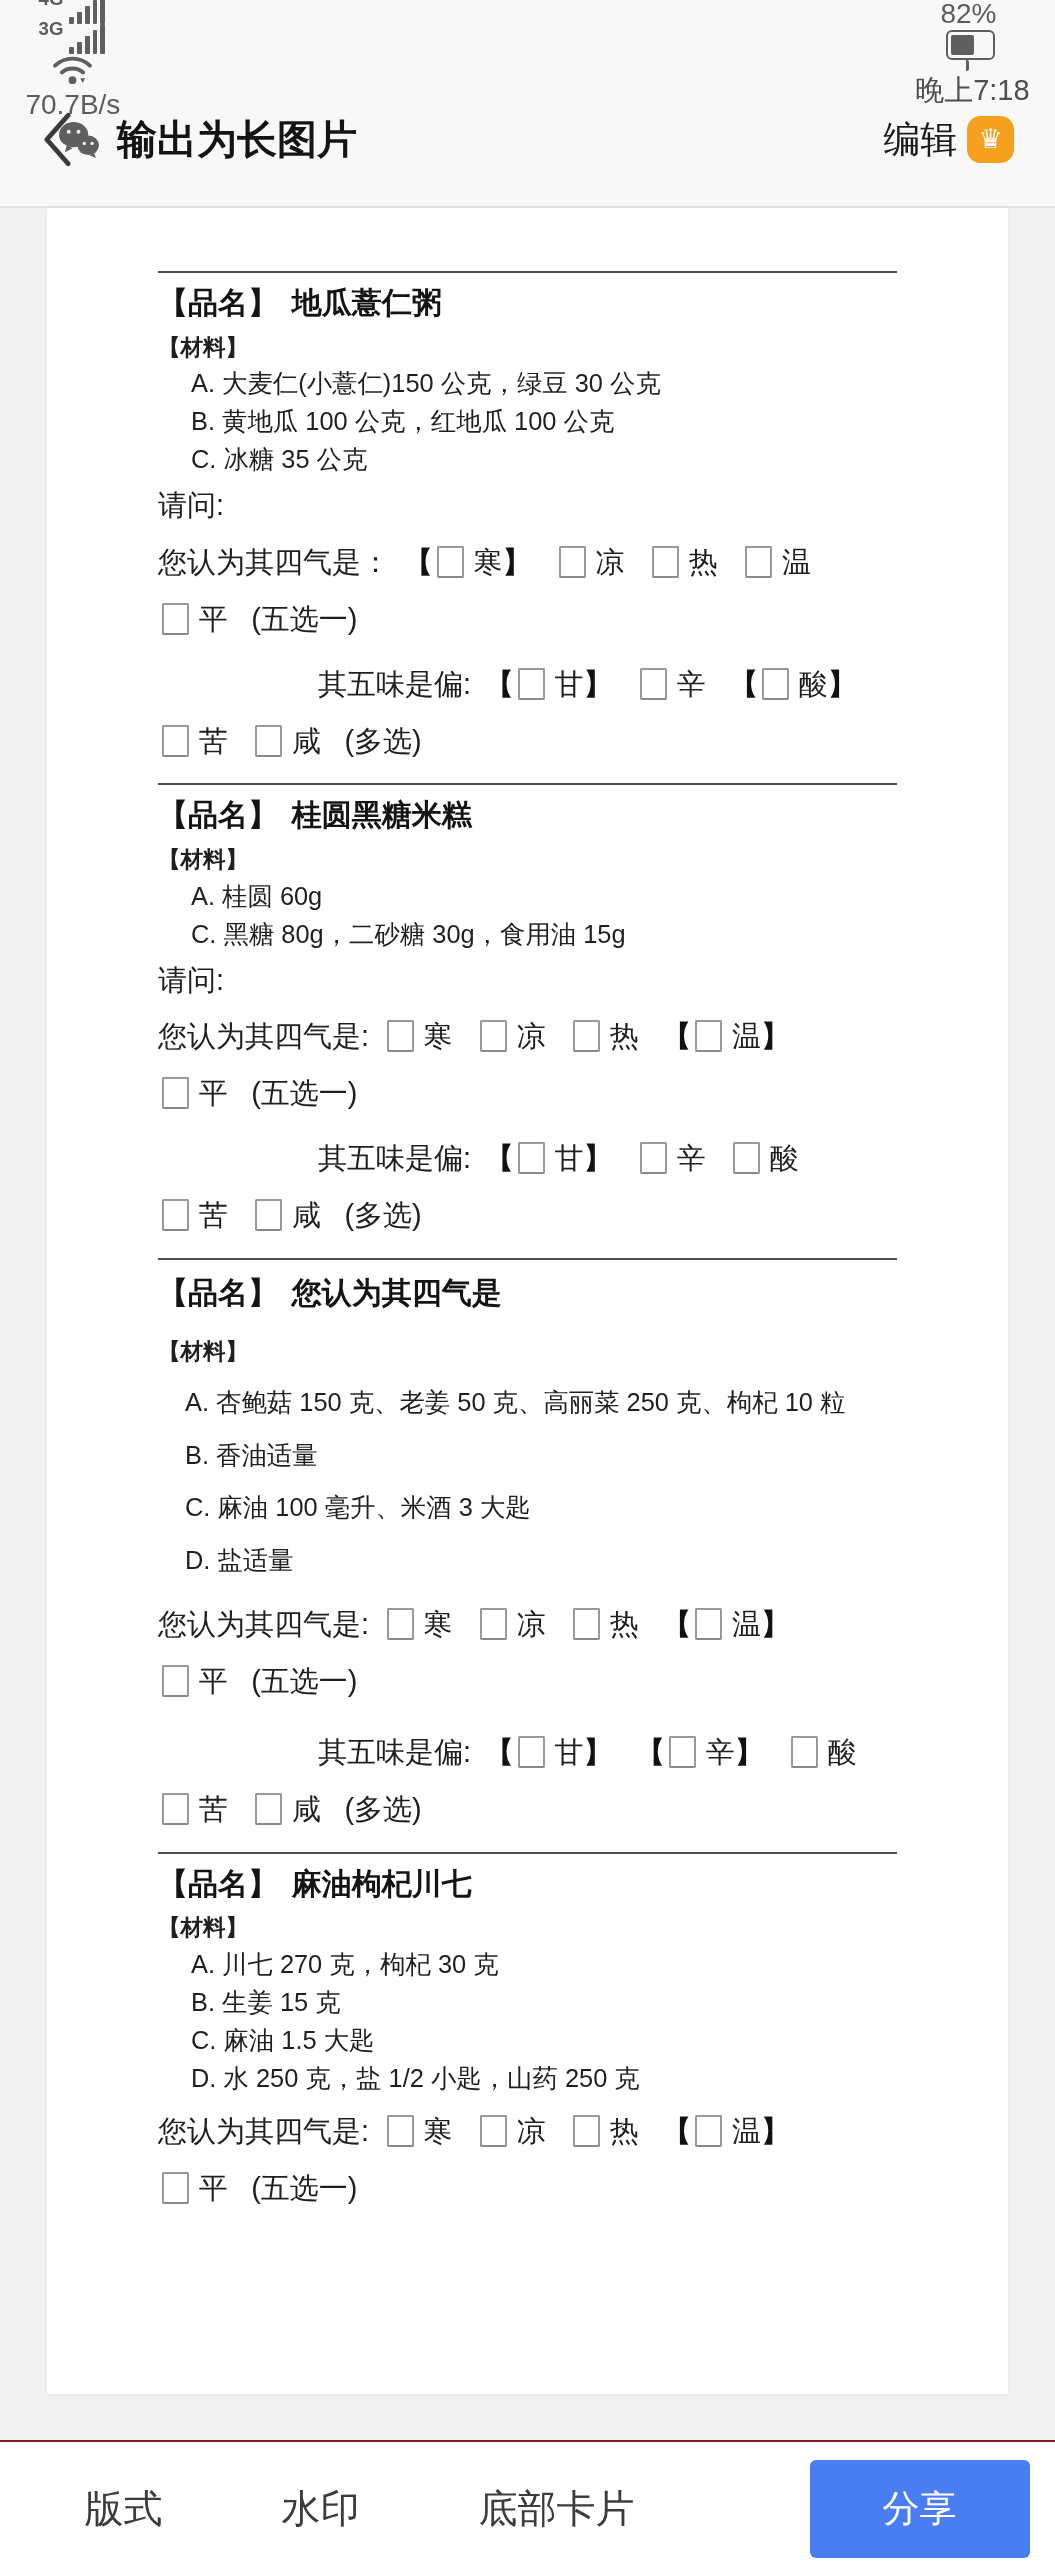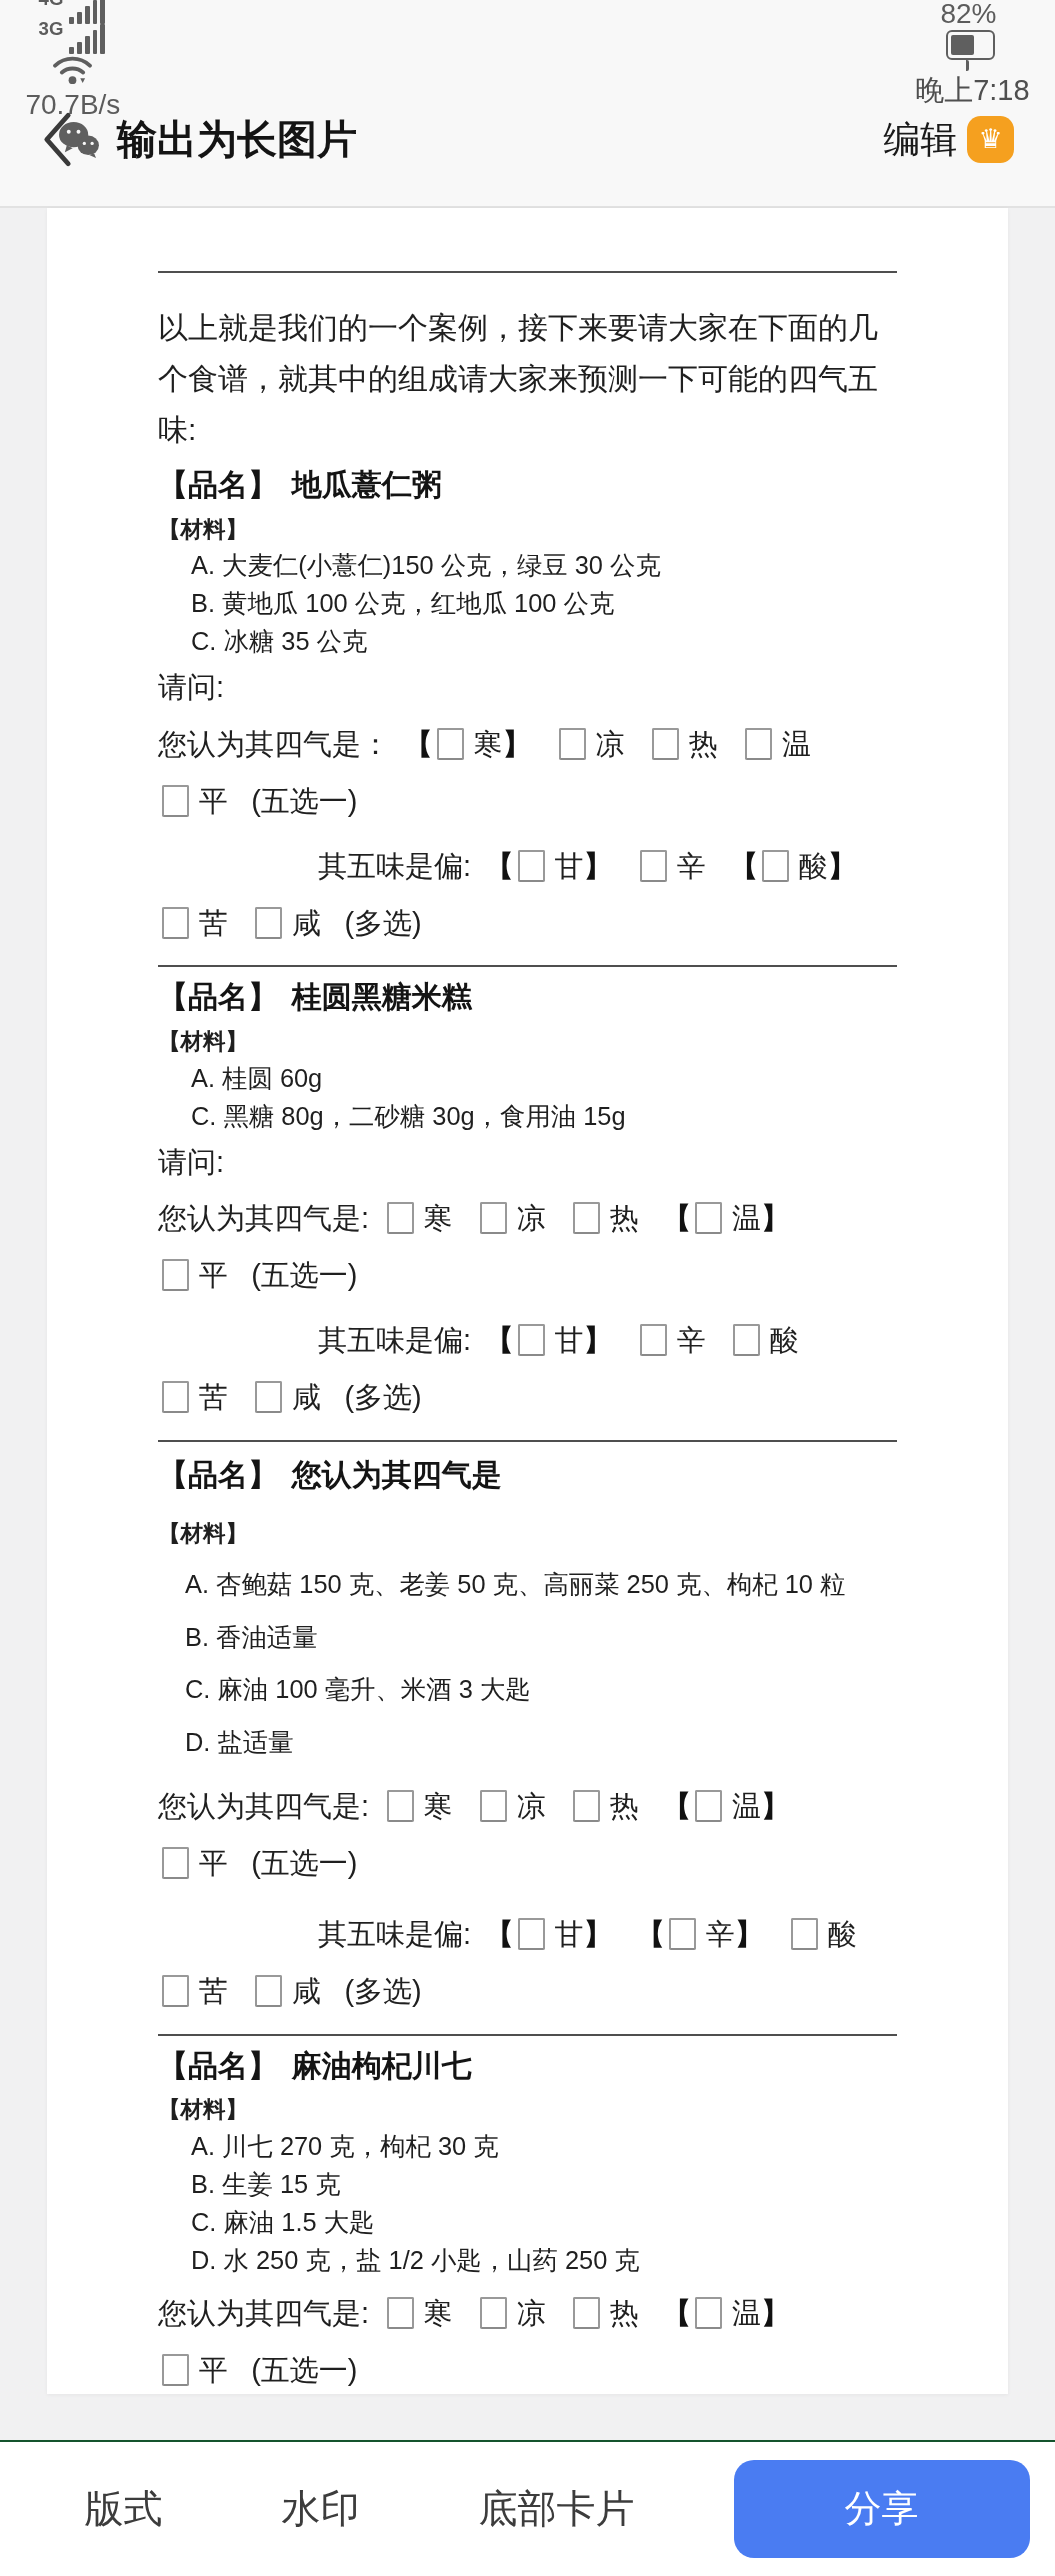--- a/index.html
+++ b/index.html
@@ -79,27 +79,27 @@
   .opt-suffix{white-space:nowrap;}
   
   .spacious .recipe-title{margin:13.7px 0 21.5px 0;}
   .spacious .materials-label{margin:15.6px 0 17.6px 0;}
   .spacious .material-item{margin:19.5px 0;padding-left:27px;}
   .spacious .opt-line{margin-top:13.7px;}
   .section-divider{margin-top:13.7px;}
   
   .toolbar{
     height:136px;box-sizing:border-box;background:#ffffff;
-    border-top:2px solid #14532d;
+    border-top:2px solid #7f1d1d;
     display:flex;align-items:center;padding:0 25.4px;gap:9px;
   }
   .tb-item{font-size:39px;color:#3c3c3c;margin-left:59px;cursor:pointer;}
   .tb-item + .tb-item{margin-left:119px;}
   .share-btn{
-    margin-left:auto;width:296px;height:98px;border:none;border-radius:20px;
+    margin-left:auto;width:220px;height:98px;border:none;border-radius:6px;
     background:#4a7cf2;color:#ffffff;font-size:37px;
     font-family:inherit;display:flex;align-items:center;justify-content:center;cursor:pointer;
   }
 </style>
 </head>
 <body>
 
 <div class="status-bar">
   <div class="sb-left">
     <div class="carriers">
@@ -175,21 +175,20 @@
   <span class="page-title">输出为长图片</span>
   <span class="edit-group">
     <span class="edit-label">编辑</span>
     <span class="vip-badge" style="background: rgb(245, 160, 31);">♛</span>
   </span>
 </div>
 
 <div class="main">
   <div class="paper">
     <hr class="divider">
-    <p class="intro">以上就是我们的一个案例，接下来要请大家在下面的几个食谱，就其中的组成请大家来预测一下可能的四气五味:</p>
     <div>
         <section class="recipe-section">
           <h3 class="recipe-title"><span class="label">【品名】</span><span class="name">地瓜薏仁粥</span></h3>
           <p class="materials-label">【材料】</p>
           <p class="material-item">A.  大麦仁(小薏仁)150 公克，绿豆 30 公克</p>
           <p class="material-item">B.  黄地瓜 100 公克，红地瓜 100 公克</p>
           <p class="material-item">C.  冰糖 35 公克</p>
           <p class="ask">请问:</p>
           <p class="opt-line"><span class="opt-prefix">您认为其四气是：</span><span class="option"><span class="bracket">【</span><span class="checkbox"></span><span class="opt-label">寒</span><span class="bracket">】</span></span><span class="option"><span class="checkbox"></span><span class="opt-label">凉</span></span><span class="option"><span class="checkbox"></span><span class="opt-label">热</span></span><span class="option"><span class="checkbox"></span><span class="opt-label">温</span></span><span class="option"><span class="checkbox"></span><span class="opt-label">平</span></span><span class="opt-suffix">(五选一)</span></p>
           <p class="opt-line wei-line"><span class="opt-prefix">其五味是偏:</span><span class="option"><span class="bracket">【</span><span class="checkbox"></span><span class="opt-label">甘</span><span class="bracket">】</span></span><span class="option"><span class="checkbox"></span><span class="opt-label">辛</span></span><span class="option"><span class="bracket">【</span><span class="checkbox"></span><span class="opt-label">酸</span><span class="bracket">】</span></span><span class="option"><span class="checkbox"></span><span class="opt-label">苦</span></span><span class="option"><span class="checkbox"></span><span class="opt-label">咸</span></span><span class="opt-suffix">(多选)</span></p>

